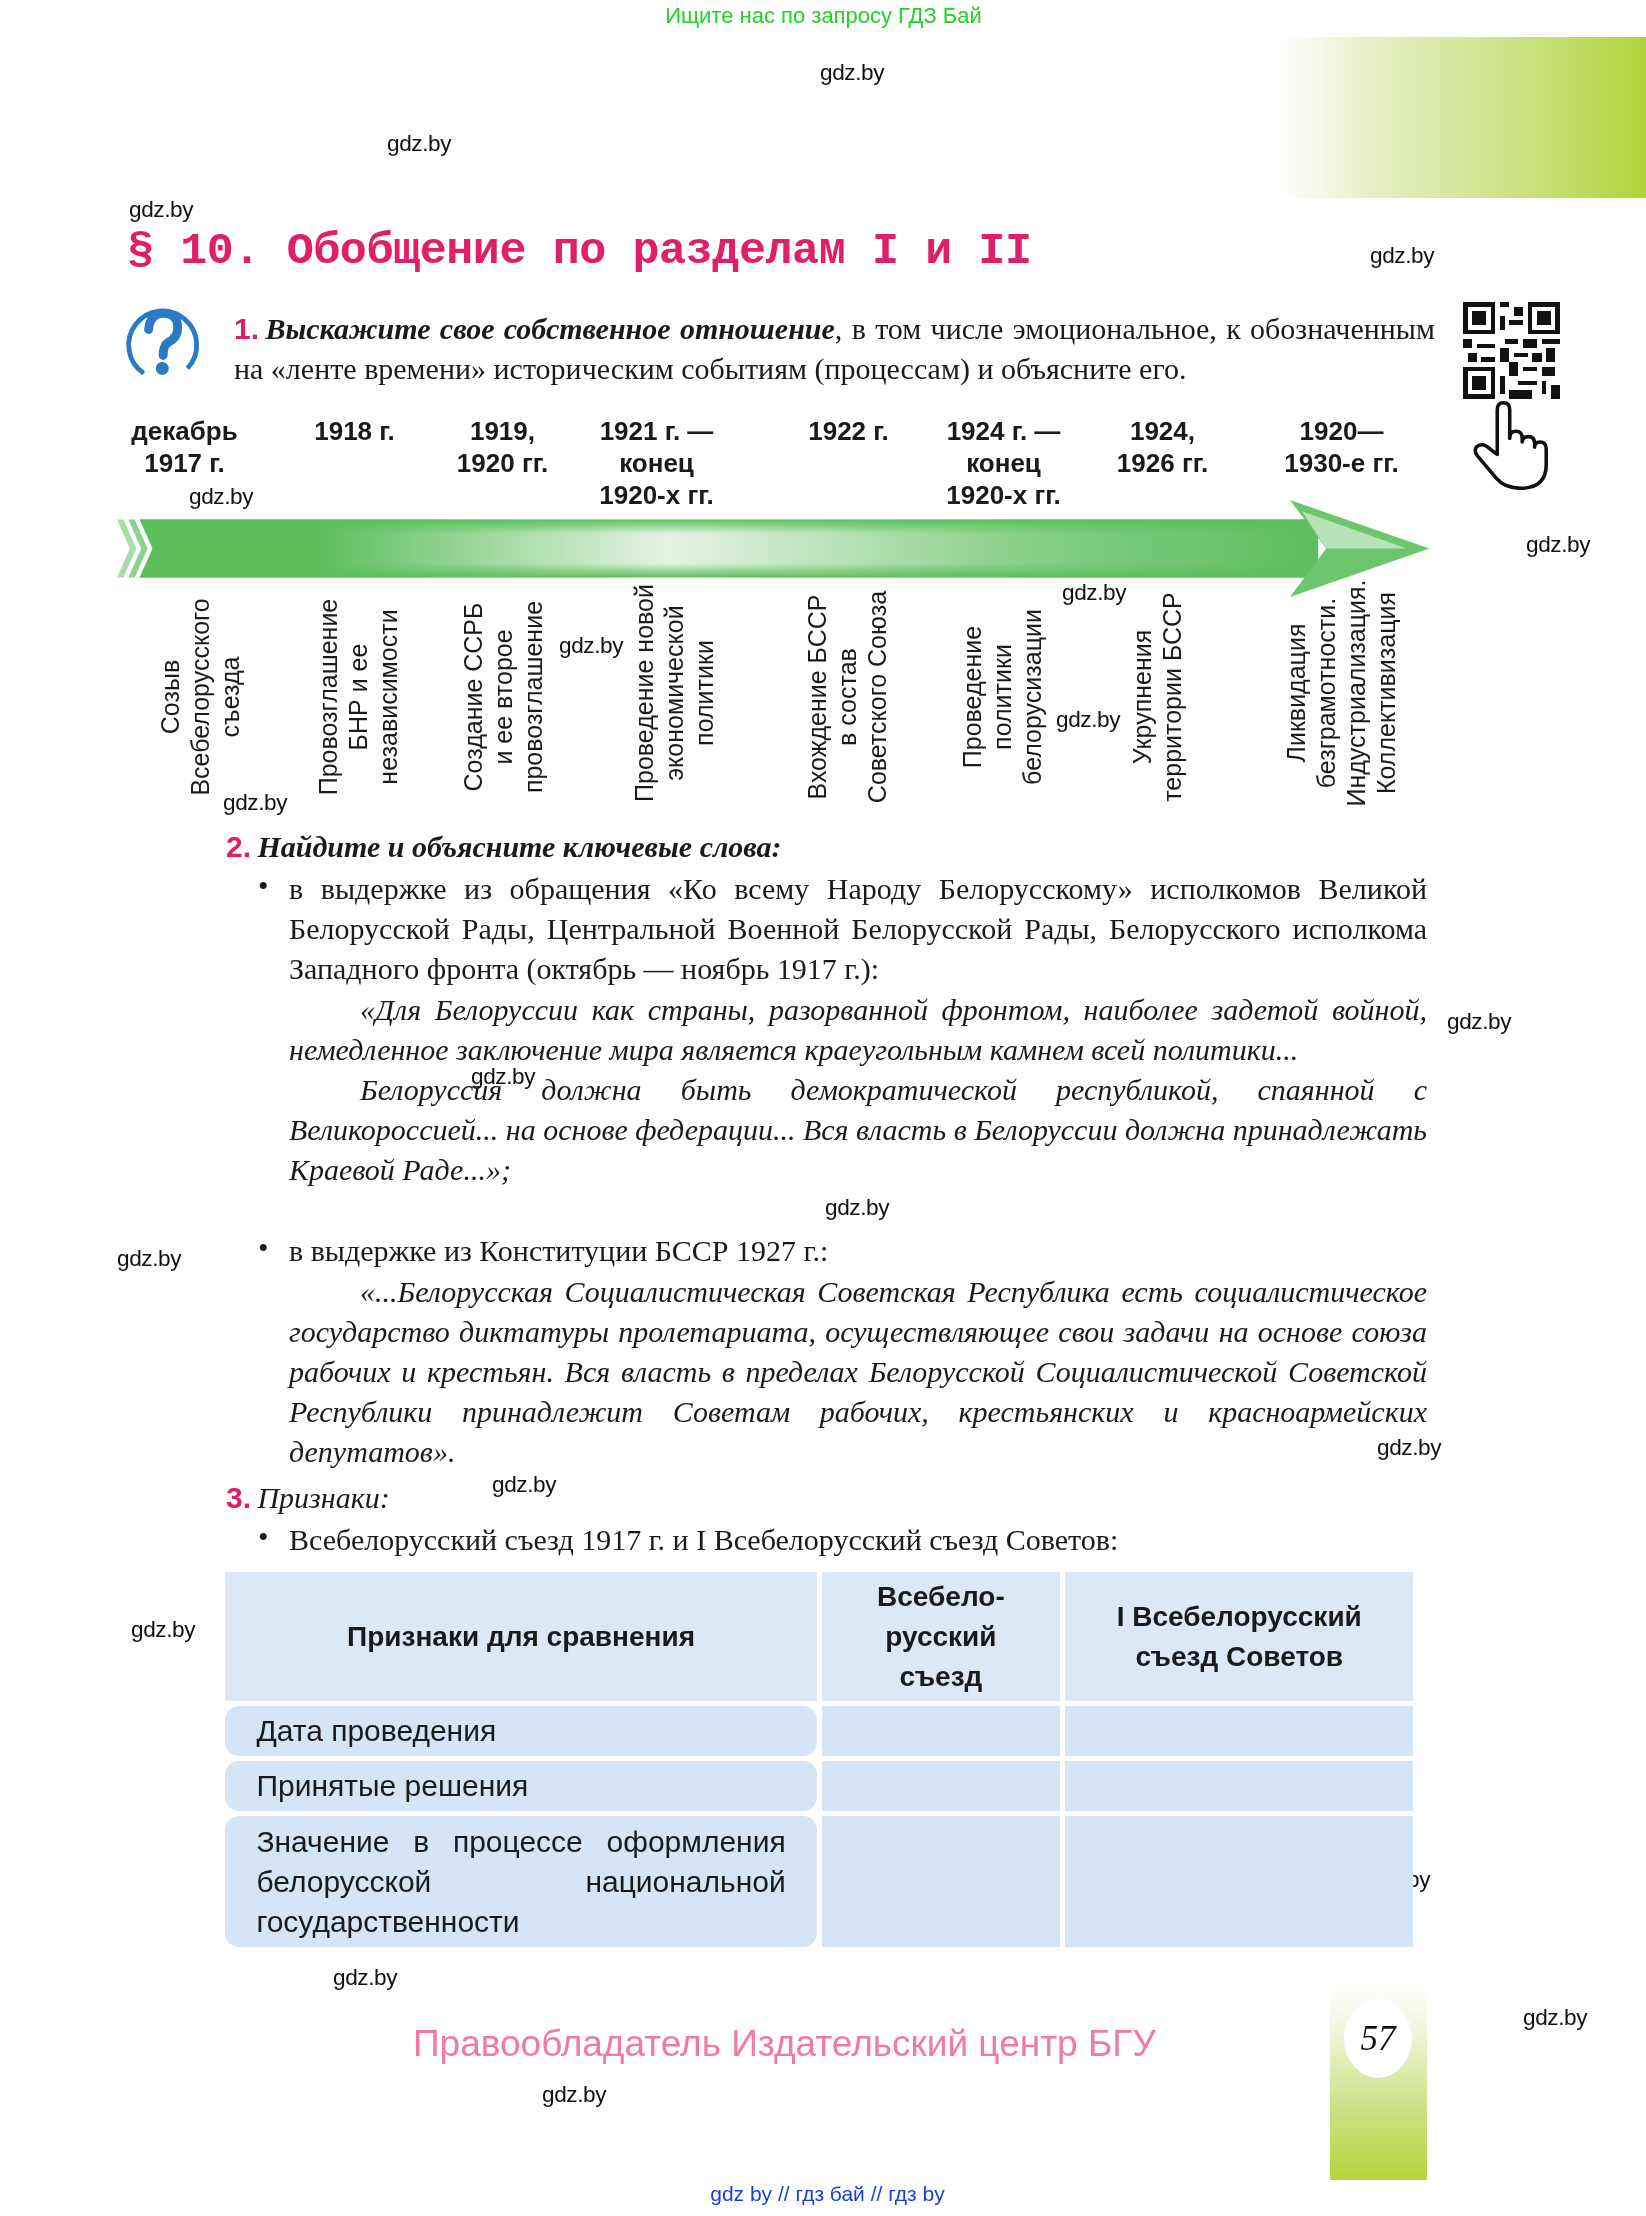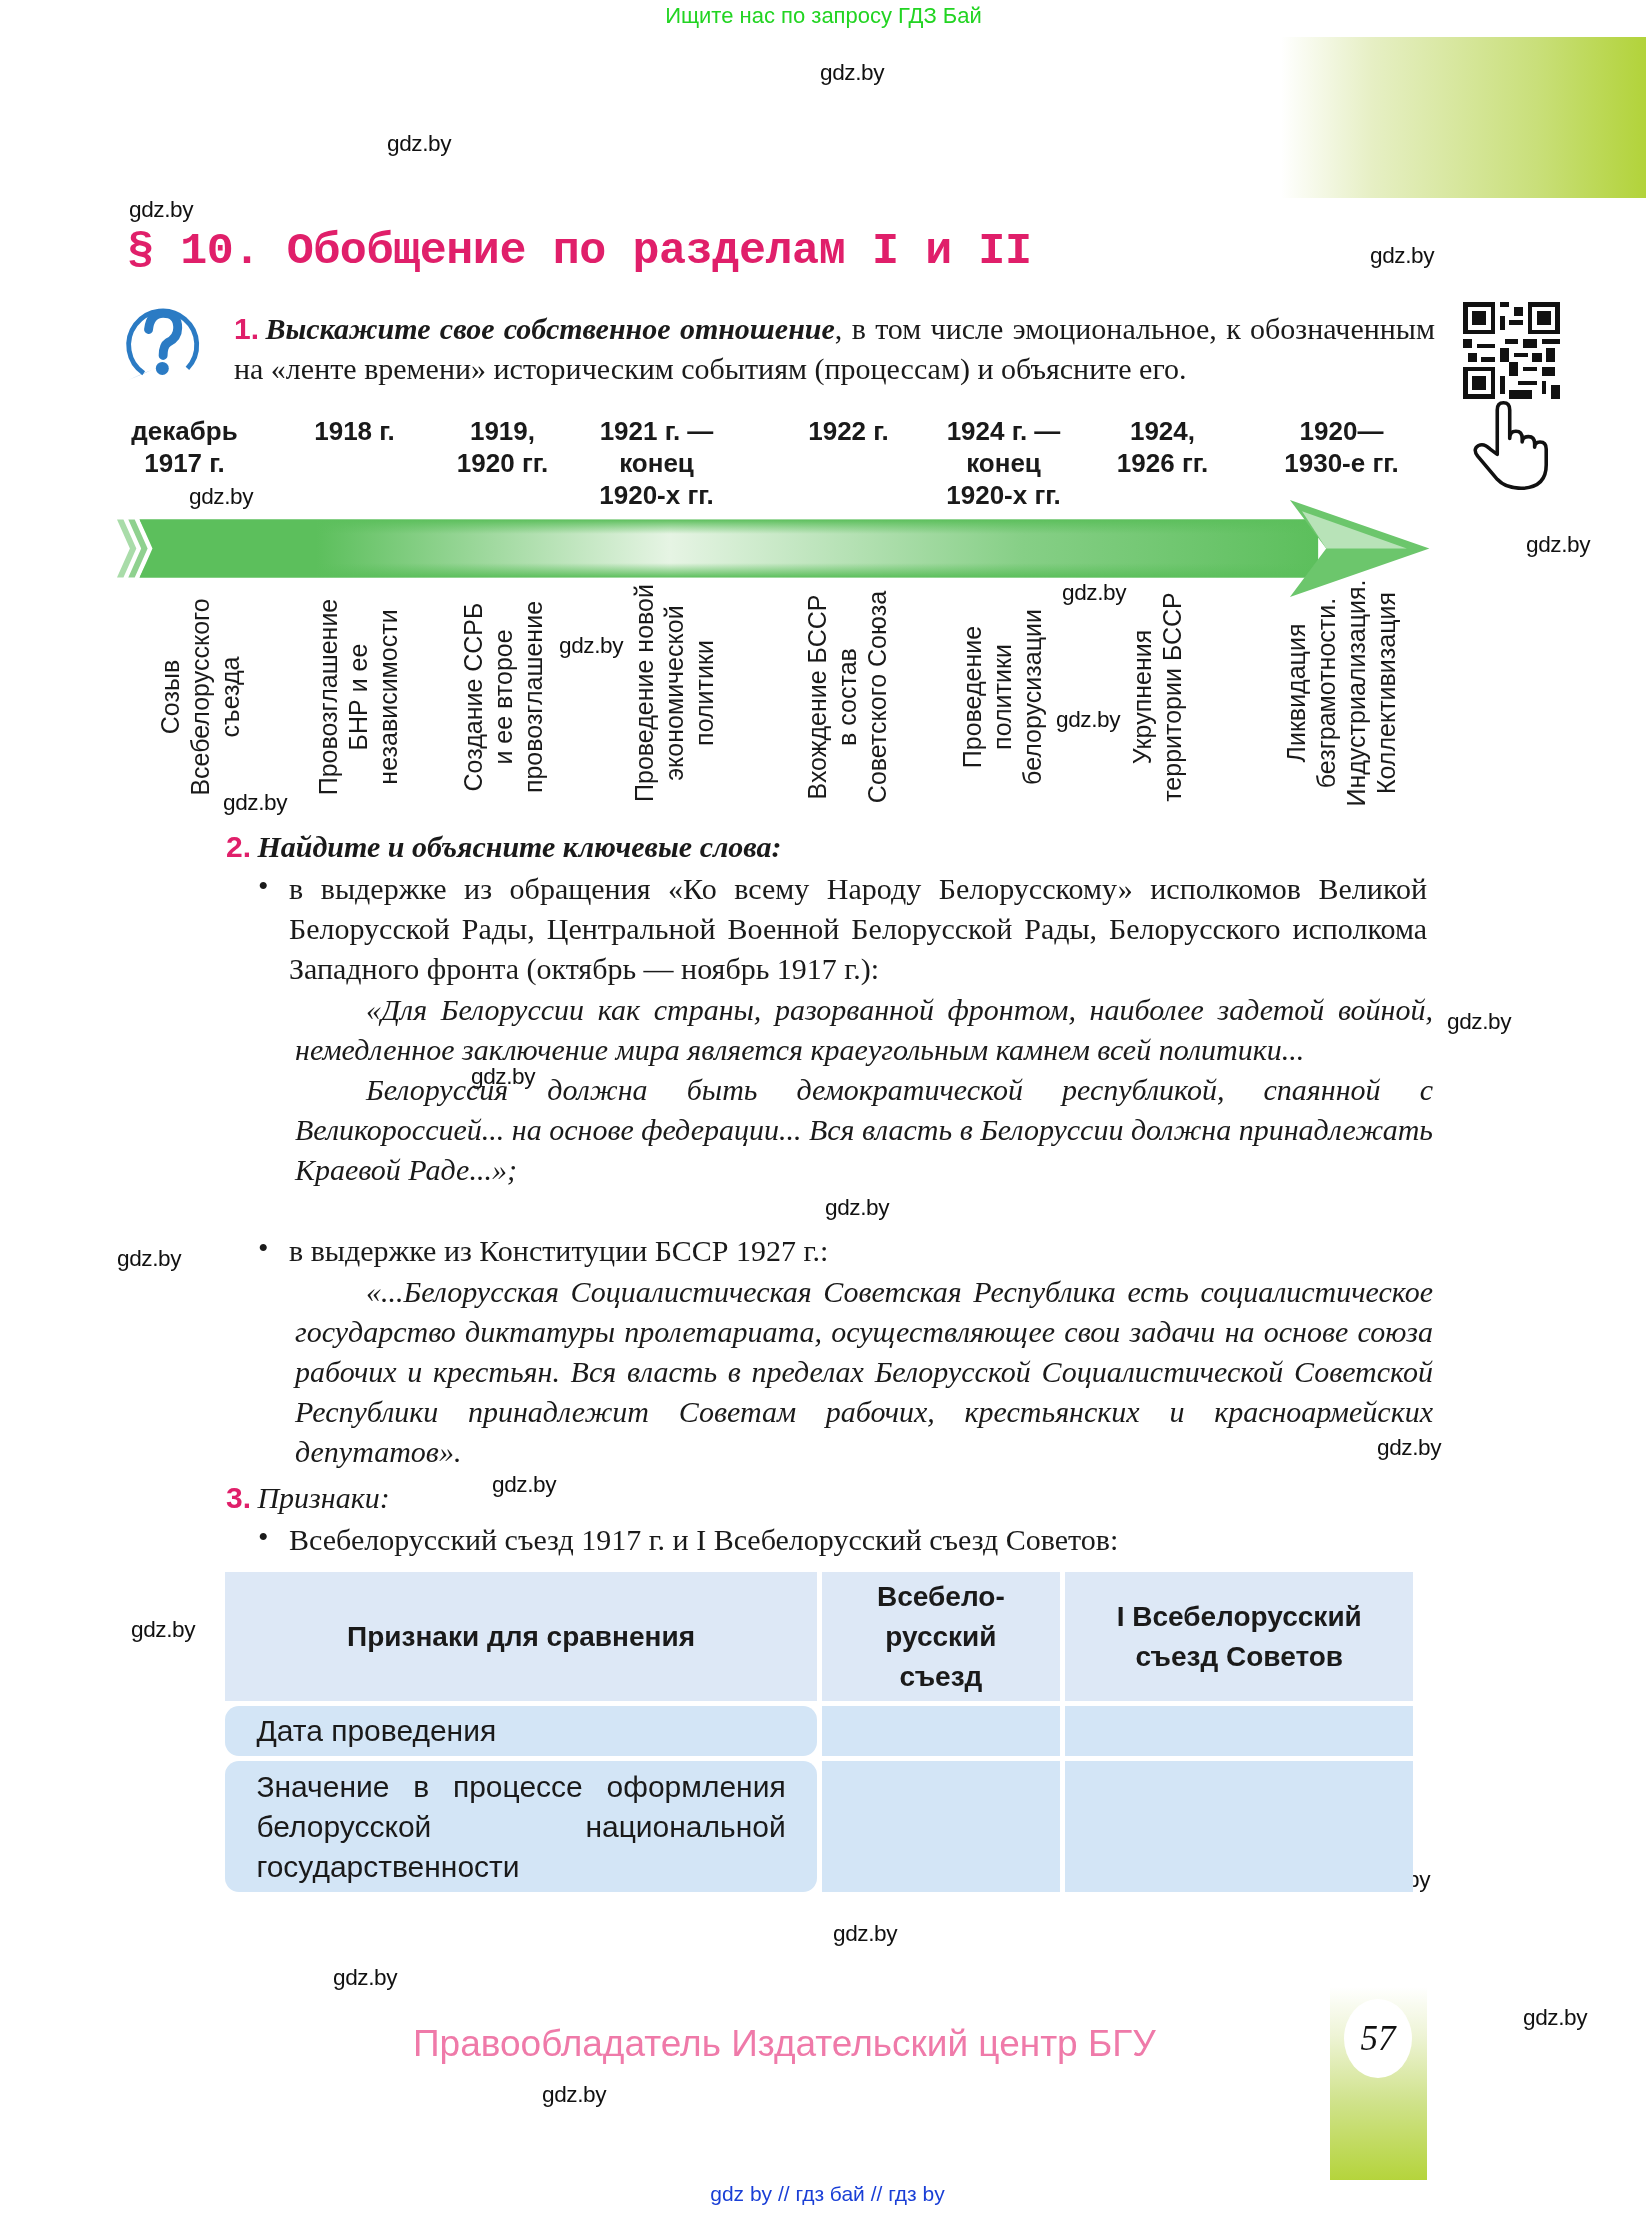--- a/index.html
+++ b/index.html
@@ -13,21 +13,21 @@
   .num { font-family:"Liberation Sans", sans-serif; font-weight:bold; color:#e01f6a; font-style:normal; margin-right:6.4px; }
   .bi { font-style:italic; font-weight:bold; }
   .qr { position:absolute; left:1463px; top:302px; width:97px; height:97px; }
   .hand { position:absolute; left:1467px; top:401px; width:89px; height:89px; }
   .tl-date { position:absolute; top:415px; width:137px; text-align:center; font-family:"Liberation Sans", sans-serif; font-weight:bold; font-size:26px; line-height:32px; color:#1a1a1a; }
   .arrow { position:absolute; left:117px; top:500px; width:1314px; height:97px; }
   .tl-label { position:absolute; top:814px; transform-origin:0 0; transform:rotate(-90deg); font-family:"Liberation Sans", sans-serif; font-size:25px; line-height:30px; text-align:center; color:#1a1a1a; white-space:nowrap; }
   .q2 { position:absolute; left:226px; top:830px; font-size:30px; }
   .para { position:absolute; left:258px; width:1169px; font-size:30px; line-height:40px; text-align:justify; }
   .bullet { position:absolute; left:258px; font-size:30px; }
-  .quote { position:absolute; left:295px; width:1138px; font-size:30px; line-height:40px; font-style:italic; text-align:justify; text-align-last:left; }
+  .quote { position:absolute; left:289px; width:1138px; font-size:30px; line-height:40px; font-style:italic; text-align:justify; text-align-last:left; }
   .ind { text-indent:71px; display:block; }
   table.cmp { position:absolute; left:226px; top:1567px; width:1198px; border-collapse:separate; border-spacing:5.6px 5.6px; margin-left:-5.6px; }
   table.cmp td, table.cmp th { background:#d3e5f6; font-family:"Liberation Sans", sans-serif; font-size:30px; color:#1a1a1a; padding:0 31px; }
   table.cmp th { background:#dde8f6; font-weight:bold; font-size:28px; text-align:center; line-height:40px; padding:0 11.3px; }
   table.cmp td.first { text-align:justify; line-height:40px;border-radius:14px; }
   .footer-pink { position:absolute; left:413px; top:2023px; font-family:"Liberation Sans", sans-serif; font-size:37px; color:#ef7aa9; }
   .page-strip { position:absolute; left:1330px; top:1987px; width:97px; height:193px; background:linear-gradient(to bottom, #ffffff 0%, #eef4d6 25%, #cfe28a 60%, #b5d43c 100%); }
   .page-num { position:absolute; left:1344px; top:1999px; width:68px; height:79px; border-radius:50%; background:#fff; text-align:center; font-family:"Liberation Serif", serif; font-style:italic; font-size:35px; line-height:79px; color:#111; }
   .footer-blue { position:absolute; top:2182px; left:4px; width:1647px; text-align:center; font-family:"Liberation Sans", sans-serif; font-size:21px; color:#1a3fd6; }
 </style>
@@ -156,20 +156,25 @@
       <tr style="height:129px">
     <th><span>Признаки для сравнения</span></th>
     <th><span>Всебело-</span><br><span>русский</span><br><span>съезд</span></th>
     <th><span>I Всебелорусский</span><br><span>съезд Советов</span></th>
   </tr>
   <tr style="height:50px">
     <td class="first">Дата проведения</td>
     <td></td>
     <td></td>
   </tr>
+  <tr style="height:50px">
+    <td class="first">Принятые решения</td>
+    <td></td>
+    <td></td>
+  </tr>
   <tr style="height:131px">
     <td class="first">Значение в процессе оформления белорусской национальной государственности</td>
     <td></td>
     <td></td>
   </tr>
 </tbody>
   </table>
 
 <div class="footer-pink">Правообладатель Издательский центр БГУ</div>
 <div class="page-strip"></div>

